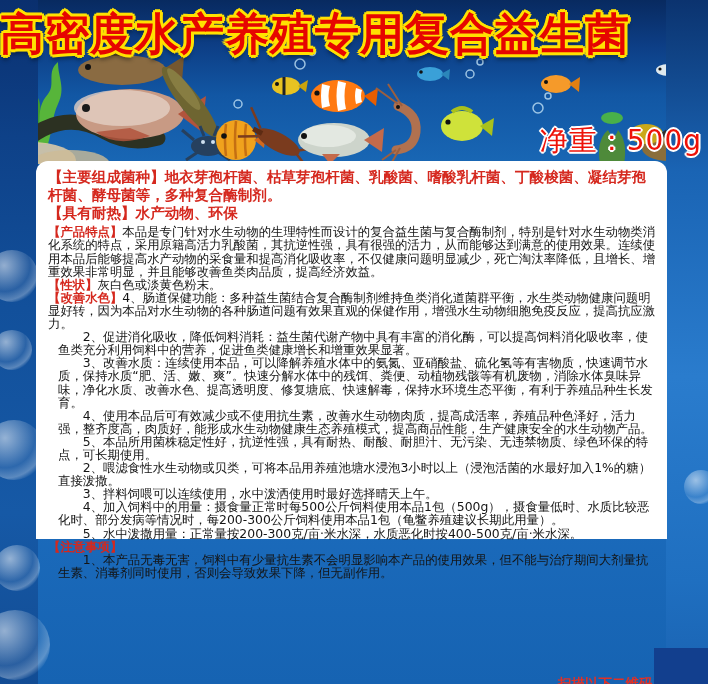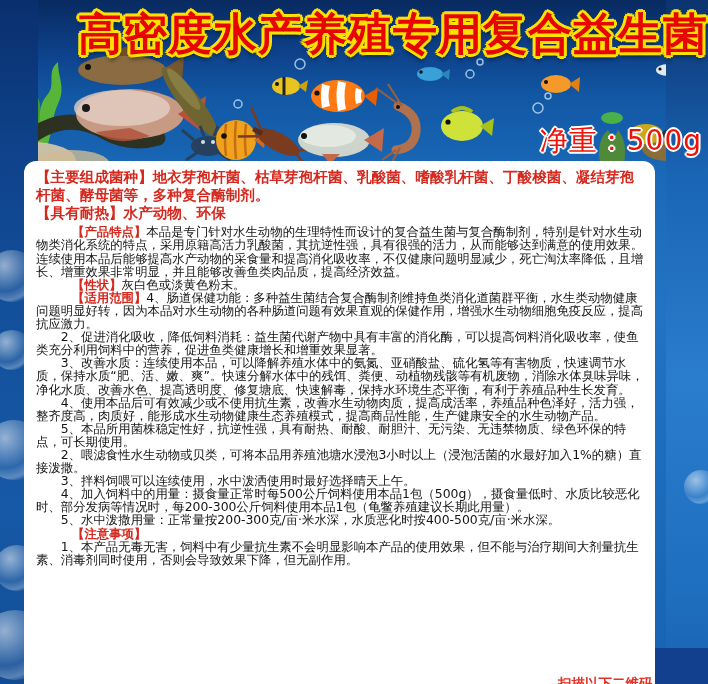--- a/index.html
+++ b/index.html
@@ -22,49 +22,49 @@
     position:absolute; right:0; bottom:0; width:54px; height:36px;
     background:#123f8e;
   }
   .bubble { position:absolute; border-radius:50%;
     background:radial-gradient(circle at 35% 30%, rgba(255,255,255,.55), rgba(255,255,255,.10) 52%, rgba(255,255,255,.30) 70%, rgba(255,255,255,.04) 78%);
   }
   
   #banner { position:absolute; left:0; top:44px; width:708px; height:120px; }
   
   #title {
-    position:absolute; top:5px; left:0; width:708px; text-align:right;
+    position:absolute; top:5px; left:0; width:708px; text-align:left;
     font-size:44px; font-weight:bold; letter-spacing:1px; color:#e60500;
     text-shadow:
       -3px 0 0 #ffe100, 3px 0 0 #ffe100, 0 -3px 0 #ffe100, 0 3px 0 #ffe100,
       -2px -2px 0 #ffe100, 2px -2px 0 #ffe100, -2px 2px 0 #ffe100, 2px 2px 0 #ffe100,
       0 5px 4px rgba(0,0,0,.45);
     white-space:nowrap;
   }
   
   #net-weight {
     position:absolute; top:122px; right:6px;
     font-size:28px; font-weight:normal; color:#ee1208; letter-spacing:1px;
     text-shadow:
       -2px 0 0 #fff, 2px 0 0 #fff, 0 -2px 0 #fff, 0 2px 0 #fff,
       -1px -1px 0 #fff, 1px -1px 0 #fff, -1px 1px 0 #fff, 1px 1px 0 #fff;
     white-space:nowrap;
   }
   
   #panel {
-    position:absolute; left:24px; top:161px; width:631px; height:523px;
+    position:absolute; left:36px; top:161px; width:631px; height:378px;
     background:#ffffff; border-radius:12px 12px 0 0;
     padding:7px 9px 0 12px; overflow:visible;
   }
   .comp { color:#d5281e; font-weight:bold; font-size:14.6px; line-height:17.8px; }
   .comp p { margin:0; word-break:break-all; }
   .details { margin-top:4px; color:#141414; font-size:12.4px; line-height:13.1px; }
   .details p { margin:0; word-break:break-all; }
-  .details .indent { text-indent:2em; }
-  .sec-label { color:#d5281e; font-weight:bold;margin-left:36px; }
+  .details .indent { text-indent:2em;margin-left:10px; }
+  .sec-label { color:#d5281e; font-weight:bold; }
   
   #qr-note {
     position:absolute; left:558px; bottom:-9px; font-size:13.5px; font-weight:bold;
     color:#e23125; white-space:nowrap;
   }
 </style>
 </head>
 <body>
 
 <div id="label">
@@ -221,21 +221,21 @@
 
     <div class="comp">
       <p><span>【主要组成菌种】</span><span>地衣芽孢杆菌、枯草芽孢杆菌、乳酸菌、嗜酸乳杆菌、丁酸梭菌、凝结芽孢杆菌、酵母菌等，多种复合酶制剂。</span></p>
       <p><span>【具有耐热】</span><span>水产动物、环保</span></p>
     </div>
 
     <div class="details">
       <p><span class="sec-label">【产品特点】</span><span>本品是专门针对水生动物的生理特性而设计的复合益生菌与复合酶制剂，特别是针对水生动物类消化系统的特点，采用原籍高活力乳酸菌，其抗逆性强，具有很强的活力，从而能够达到满意的使用效果。连续使用本品后能够提高水产动物的采食量和提高消化吸收率，不仅健康问题明显减少，死亡淘汰率降低，且增长、增重效果非常明显，并且能够改善鱼类肉品质，提高经济效益。</span></p>
       <p><span class="sec-label">【性状】</span><span>灰白色或淡黄色粉末。</span></p>
 
-      <p><span class="sec-label">【适用范围】</span><span>4、肠道保健功能：多种益生菌结合复合酶制剂维持鱼类消化道菌群平衡，水生类动物健康问题明显好转，因为本品对水生动物的各种肠道问题有效果直观的保健作用，增强水生动物细胞免疫反应，提高抗应激力。</span></p>
+      <p><span class="sec-label">【改善水色】</span><span>4、肠道保健功能：多种益生菌结合复合酶制剂维持鱼类消化道菌群平衡，水生类动物健康问题明显好转，因为本品对水生动物的各种肠道问题有效果直观的保健作用，增强水生动物细胞免疫反应，提高抗应激力。</span></p>
       <p class="indent">2、促进消化吸收，降低饲料消耗：益生菌代谢产物中具有丰富的消化酶，可以提高饲料消化吸收率，使鱼类充分利用饲料中的营养，促进鱼类健康增长和增重效果显著。</p>
       <p class="indent">3、改善水质：连续使用本品，可以降解养殖水体中的氨氮、亚硝酸盐、硫化氢等有害物质，快速调节水质，保持水质“肥、活、嫩、爽”。快速分解水体中的残饵、粪便、动植物残骸等有机废物，消除水体臭味异味，净化水质、改善水色、提高透明度、修复塘底、快速解毒，保持水环境生态平衡，有利于养殖品种生长发育。</p>
       <p class="indent">4、使用本品后可有效减少或不使用抗生素，改善水生动物肉质，提高成活率，养殖品种色泽好，活力强，整齐度高，肉质好，能形成水生动物健康生态养殖模式，提高商品性能，生产健康安全的水生动物产品。</p>
       <p class="indent">5、本品所用菌株稳定性好，抗逆性强，具有耐热、耐酸、耐胆汁、无污染、无违禁物质、绿色环保的特点，可长期使用。</p>
 
       <p class="indent">2、喂滤食性水生动物或贝类，可将本品用养殖池塘水浸泡3小时以上（浸泡活菌的水最好加入1%的糖）直接泼撒。</p>
       <p class="indent">3、拌料饲喂可以连续使用，水中泼洒使用时最好选择晴天上午。</p>
       <p class="indent">4、加入饲料中的用量：摄食量正常时每500公斤饲料使用本品1包（500g），摄食量低时、水质比较恶化时、部分发病等情况时，每200-300公斤饲料使用本品1包（龟鳖养殖建议长期此用量）。</p>
       <p class="indent">5、水中泼撒用量：正常量按200-300克/亩·米水深，水质恶化时按400-500克/亩·米水深。</p>
 

